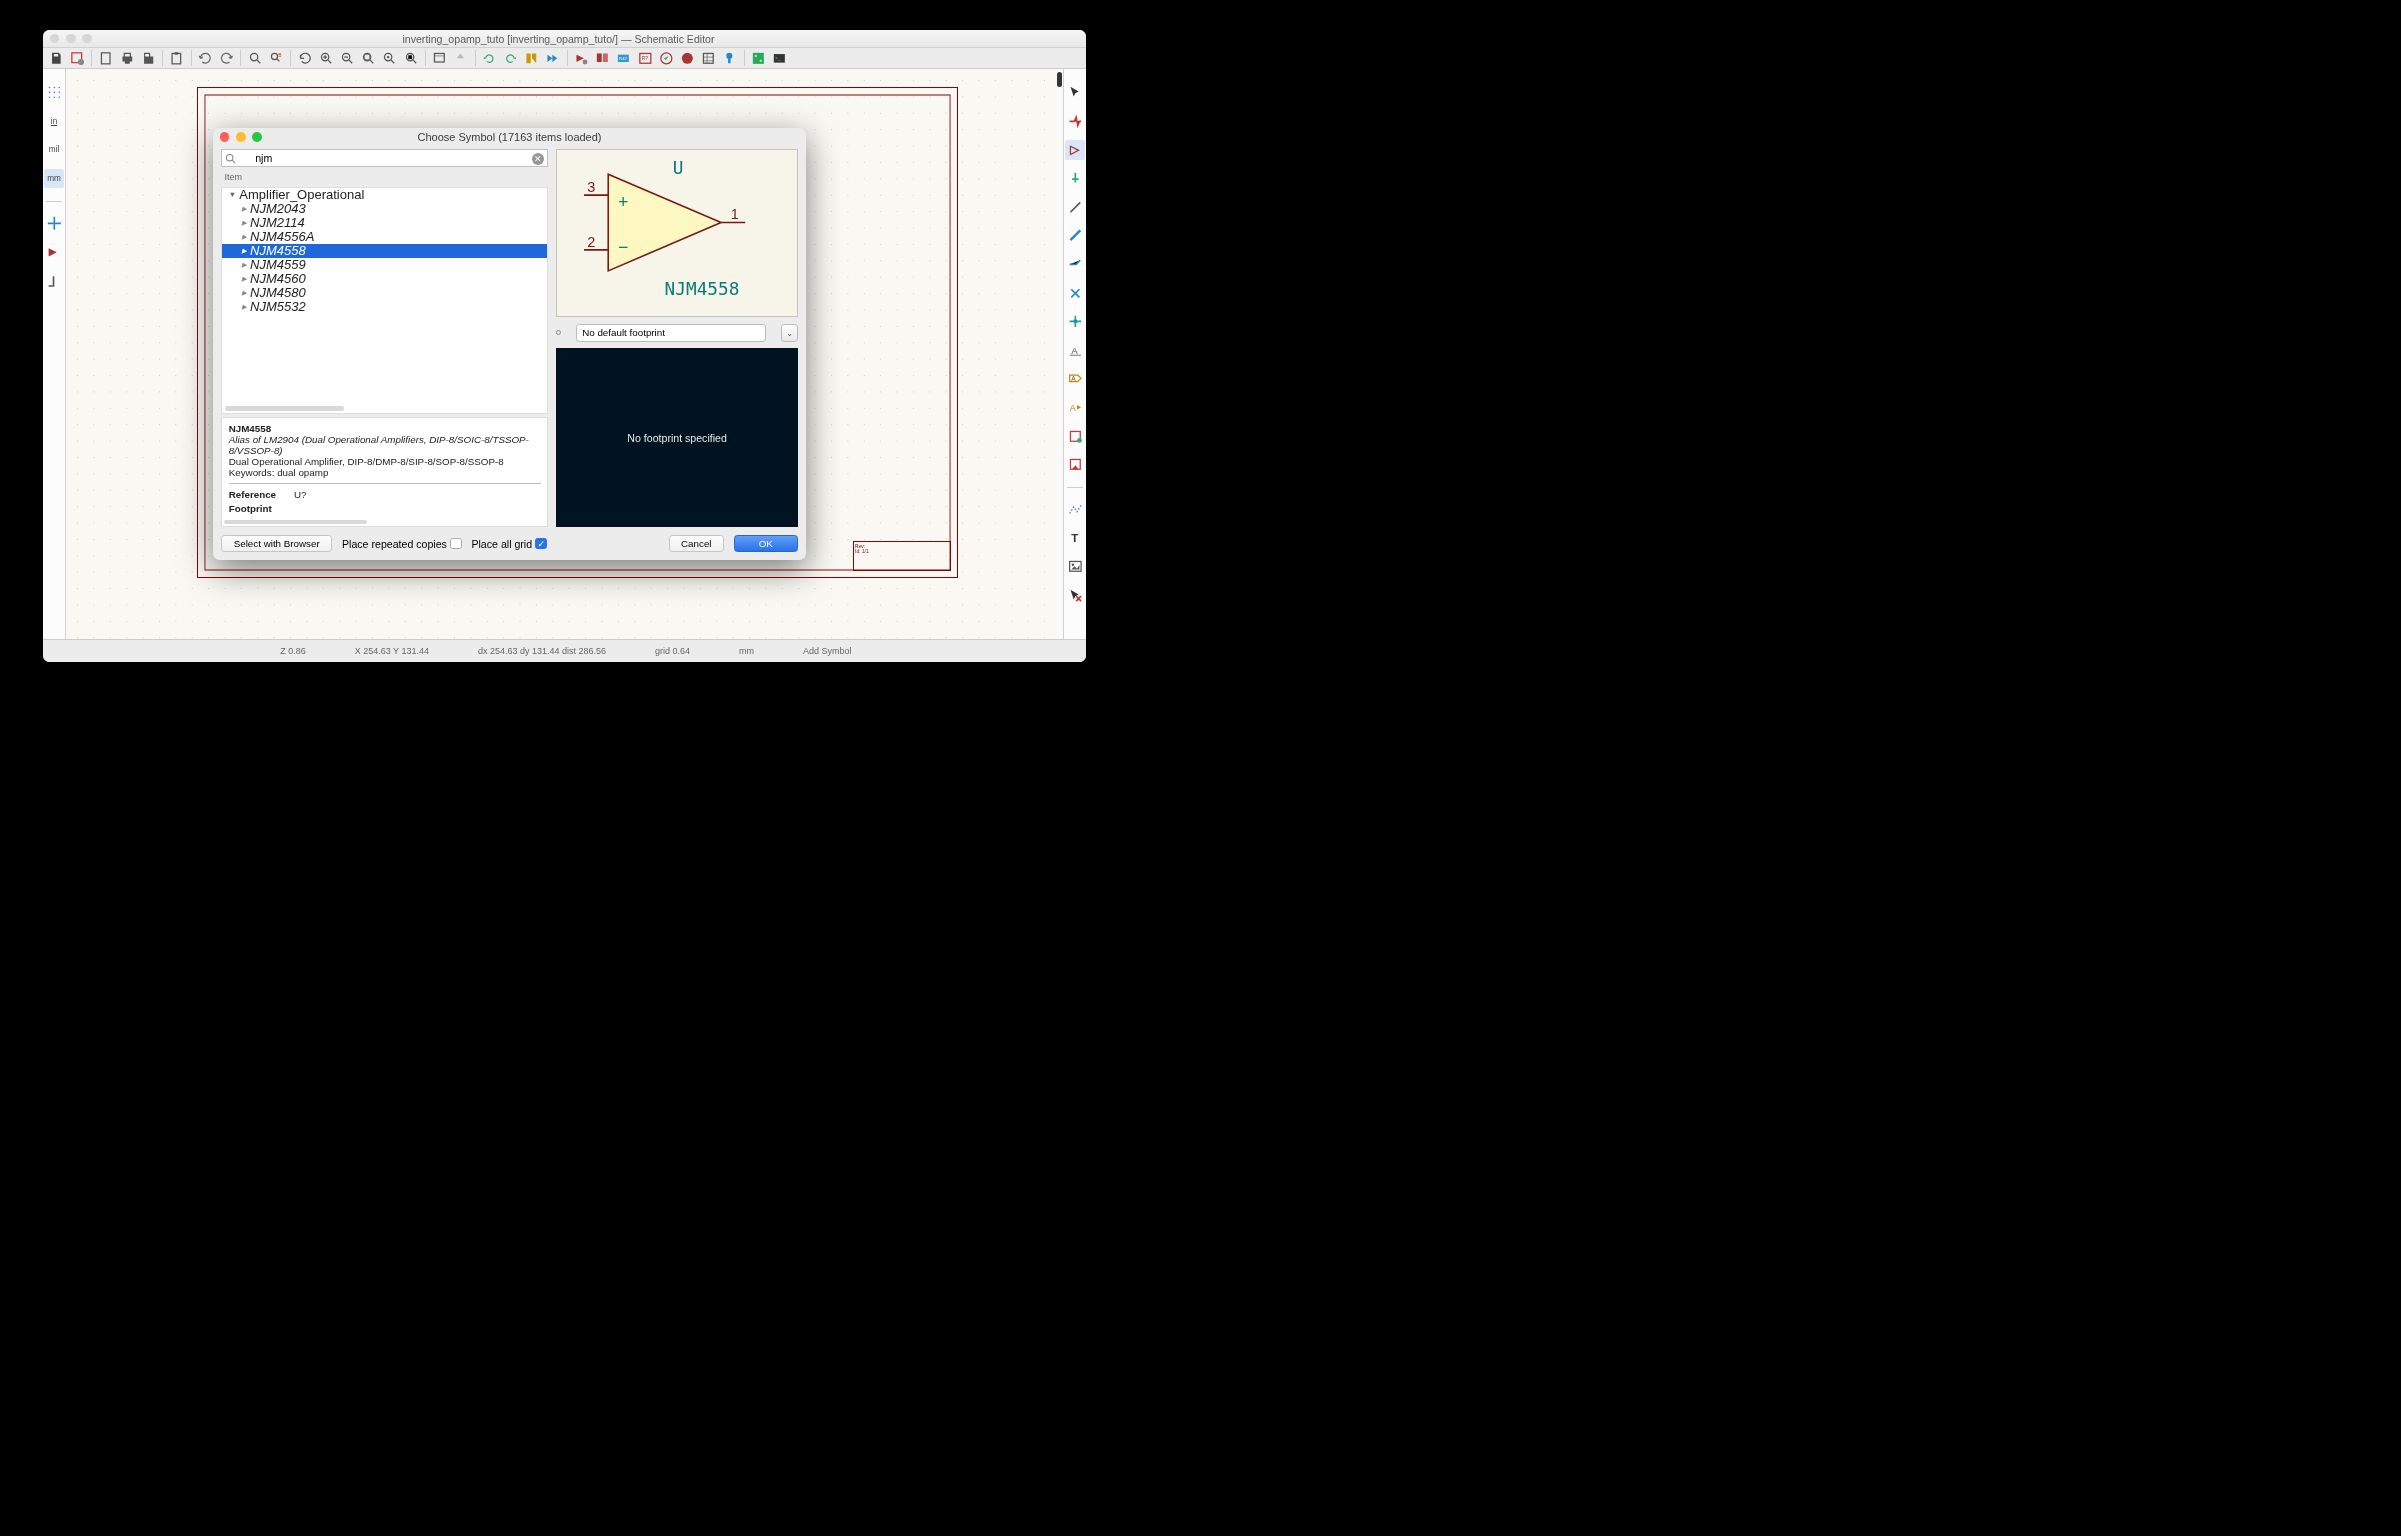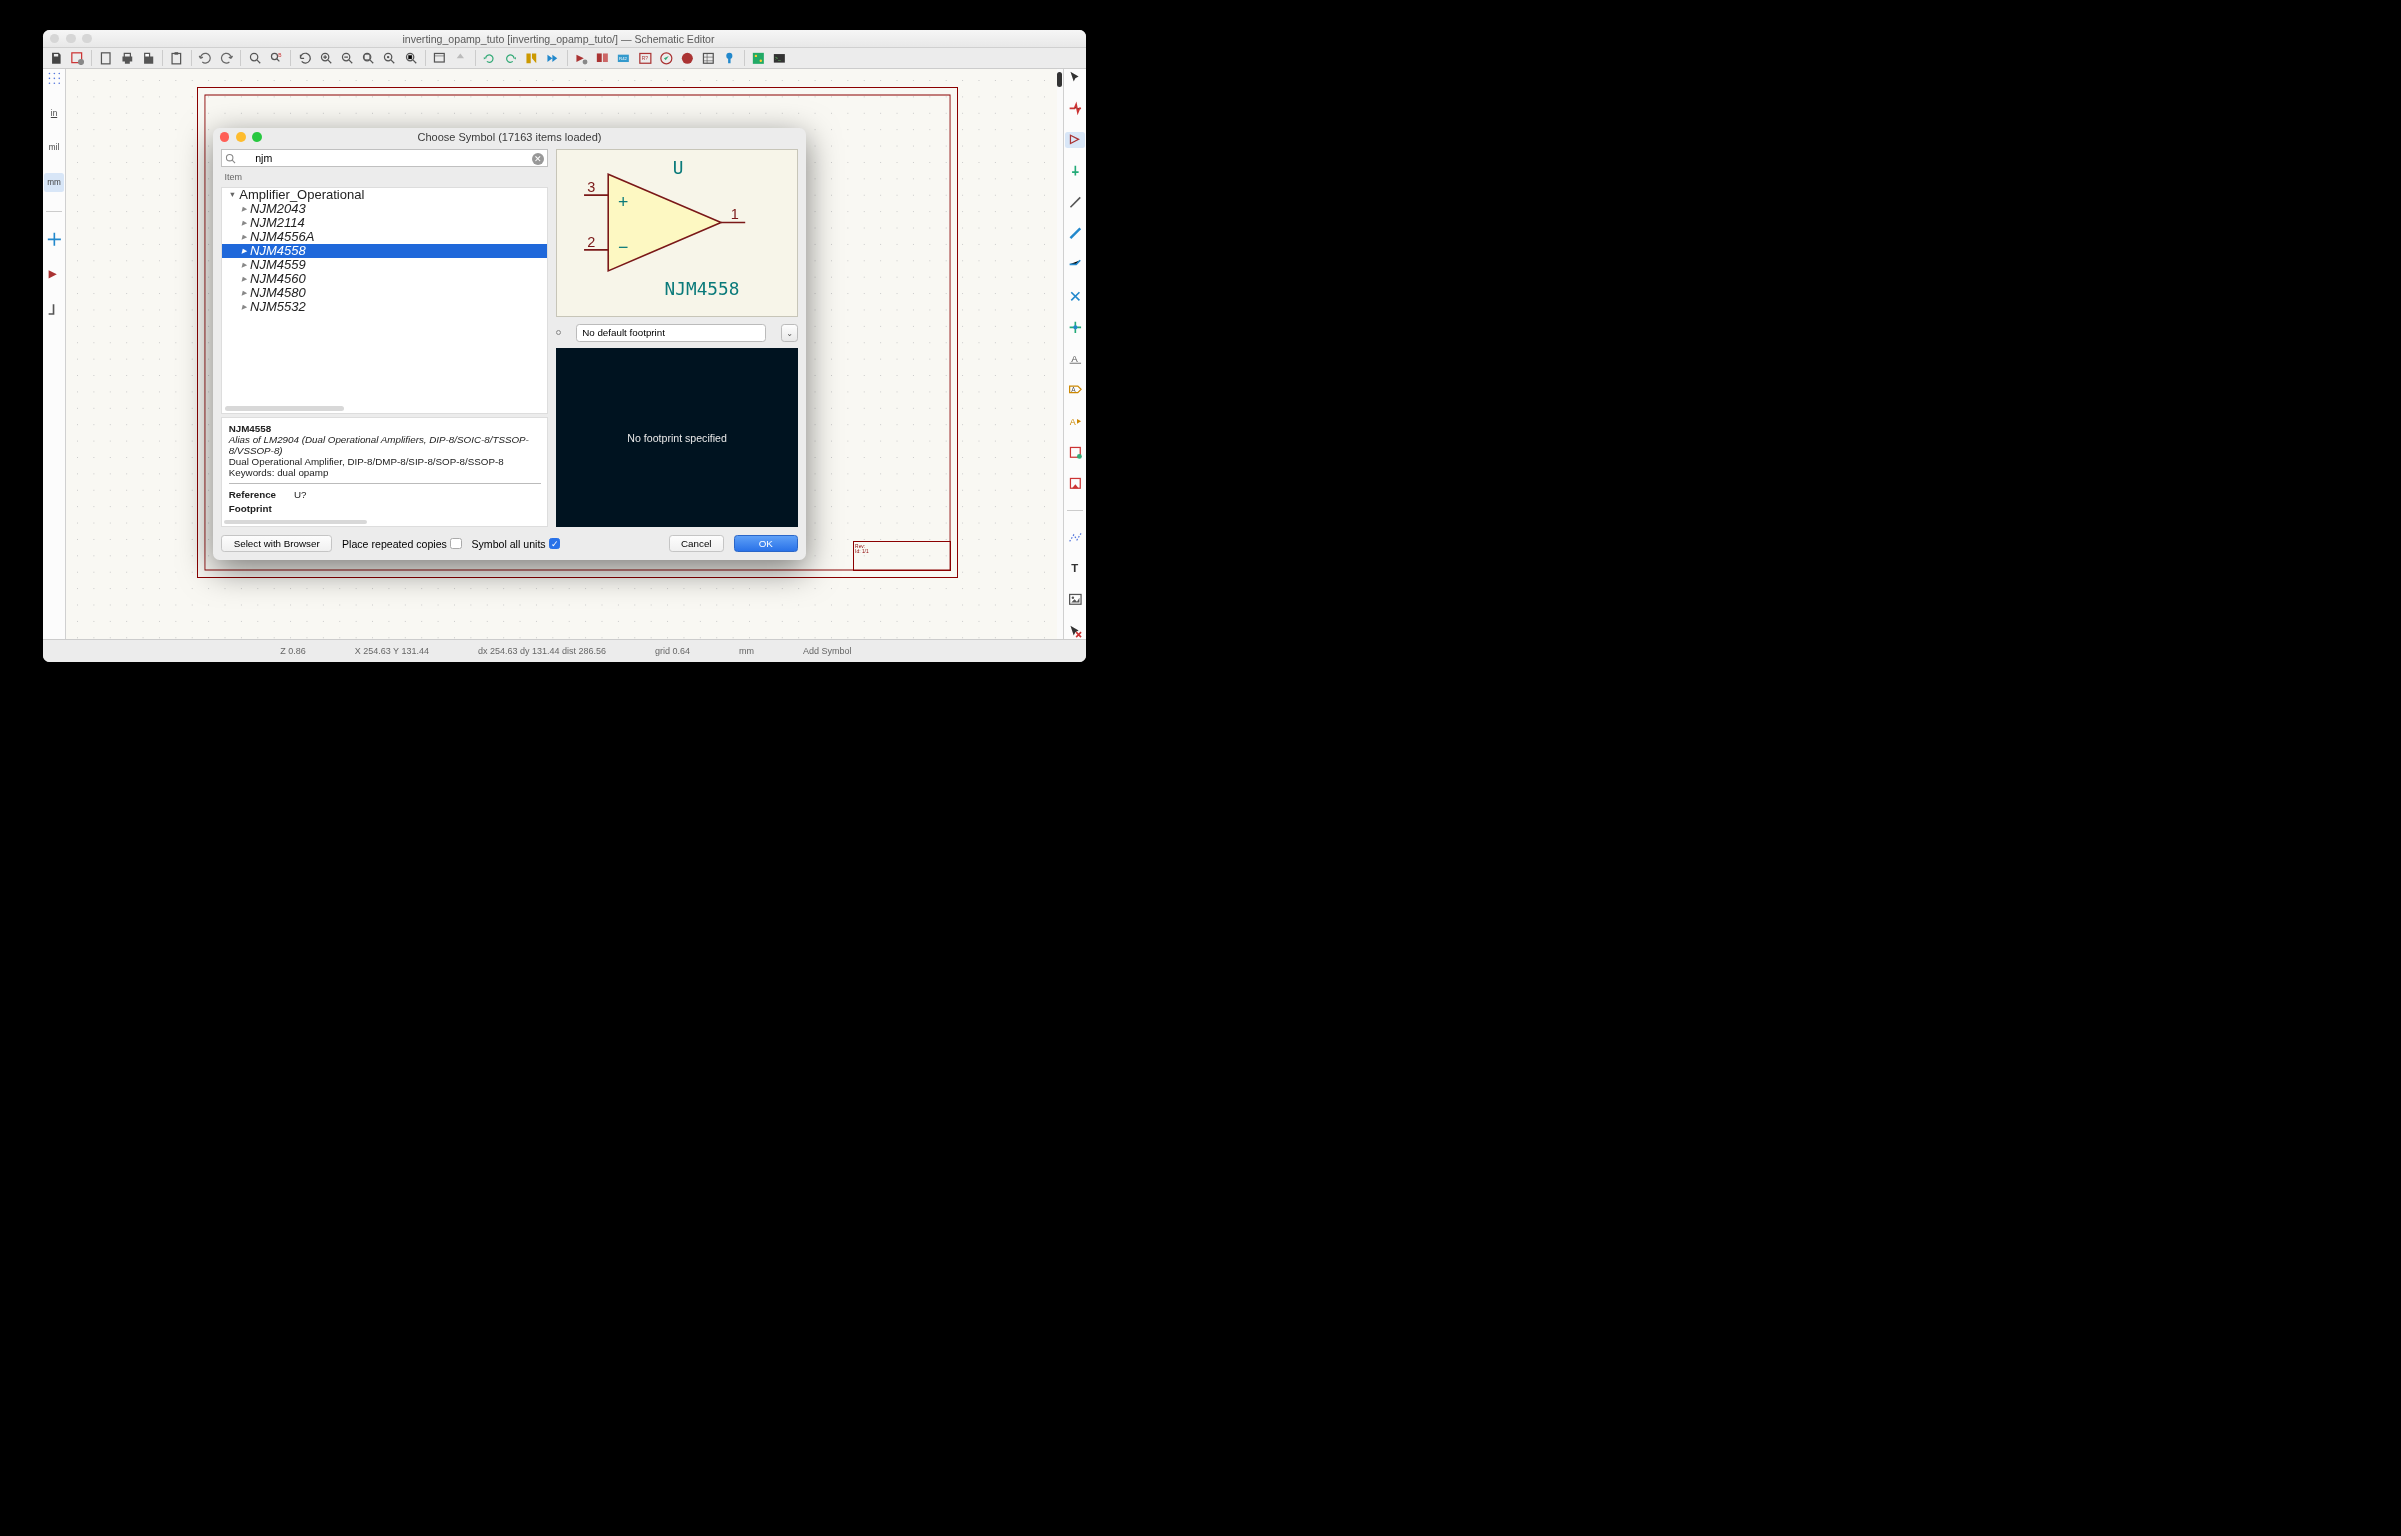--- a/index.html
+++ b/index.html
@@ -58,22 +58,22 @@
   display: flex;
   min-height: 0;
 }
 .left-toolbar, .right-toolbar {
   width: 23px;
   background: #fcfcfc;
   border-right: 0.8px solid #d0d0d0;
   display: flex;
   flex-direction: column;
   align-items: center;
-  padding-top: 0;
-  gap: 15px;
+  padding-top: 14px;
+  gap: 9px;
 }
 .right-toolbar { border-right: none; border-left: 0.8px solid #d0d0d0; }
 .side-btn {
   width: 19.6px; height: 19.6px;
   display: flex; align-items: center; justify-content: center;
   font-size: 8.2px; color: #444;
 }
 .side-btn svg { width: 14.7px; height: 14.7px; }
 .canvas-area {
   flex: 1;
@@ -766,21 +766,21 @@
     </div>
   </div>
 
   <div class="dlg-footer">
     <div class="btn">Select with Browser</div>
     <div class="chk">
       <span>Place repeated copies</span>
       <div class="box"></div>
     </div>
     <div class="chk">
-      <span>Symbol all units</span>
+      <span>Place all grid</span>
       <div class="box checked">✓</div>
     </div>
     <div class="spacer"></div>
     <div class="btn">Cancel</div>
     <div class="btn primary">OK</div>
   </div>
 </div>
 
 
 </body></html>

